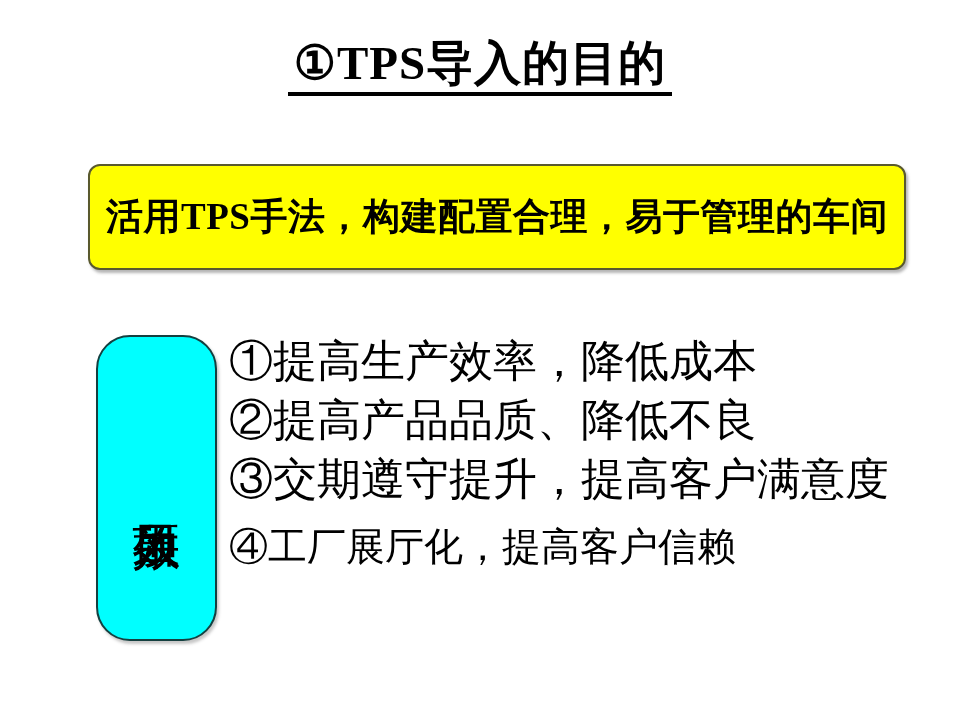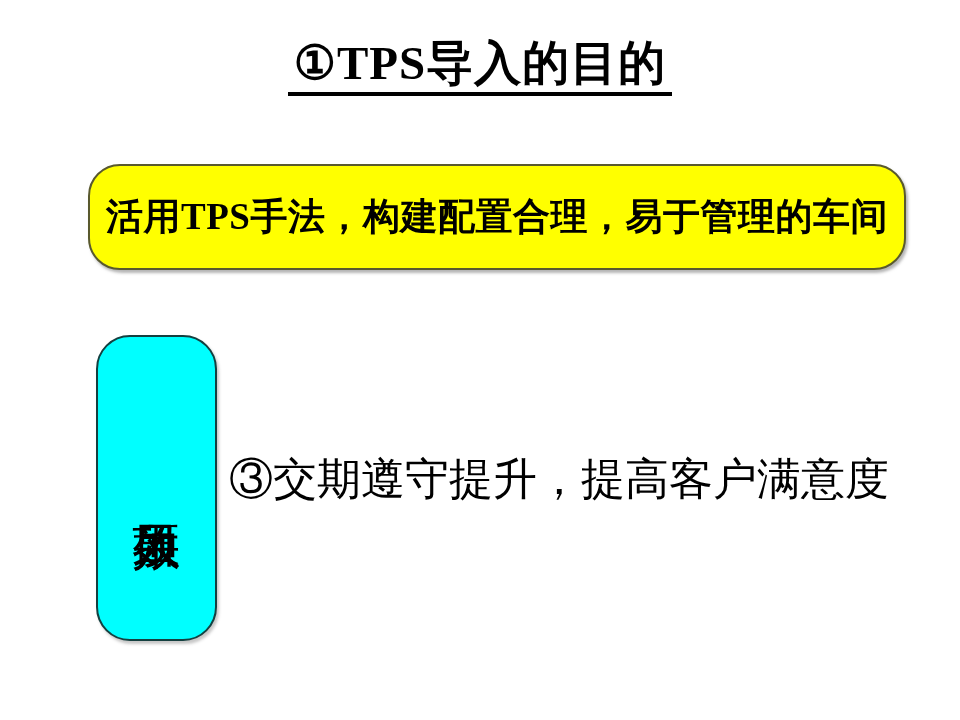--- a/index.html
+++ b/index.html
@@ -33,21 +33,21 @@
     padding: 0 6px 2px 6px;
   }
 
   
   .banner {
     position: absolute;
     left: 88px; top: 164px;
     width: 818px; height: 106px;
     background: #ffff00;
     border: 2px solid #59592e;
-    border-radius: 32px;
+    border-radius: 12px;
     box-shadow: 2px 3px 3px rgba(120,120,120,0.55);
     display: flex;
     align-items: center;
     justify-content: center;
   }
   .banner-text {
     font-size: 37px;
     font-weight: bold;
     white-space: nowrap;
     letter-spacing: 0.5px;
@@ -97,19 +97,22 @@
   </div>
 
   <div class="banner">
     <span class="banner-text">活用TPS手法，构建配置合理，易于管理的车间</span>
   </div>
 
   <div class="category">
     <span class="category-label">效果项目</span>
   </div>
 
+  <div class="item item-0">①提高生产效率，降低成本</div>
 
+  <div class="item item-1">②提高产品品质、降低不良</div>
 
   <div class="item item-2">③交期遵守提升，提高客户满意度</div>
 
+  <div class="item item-3">④工厂展厅化，提高客户信赖</div>
 
 
 </div>
 
 </body></html>

